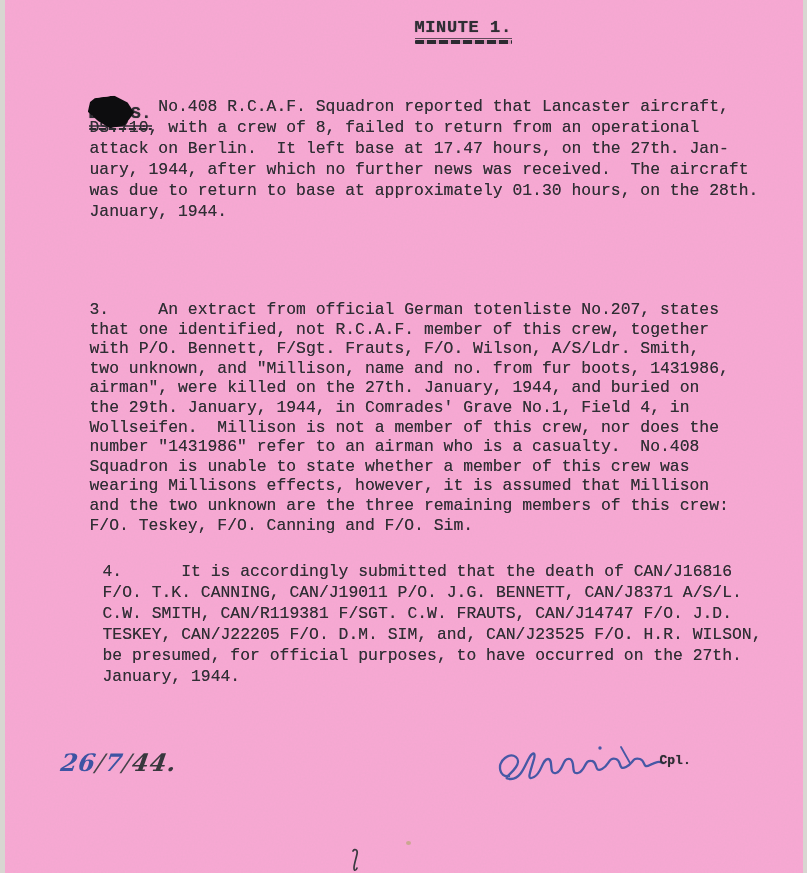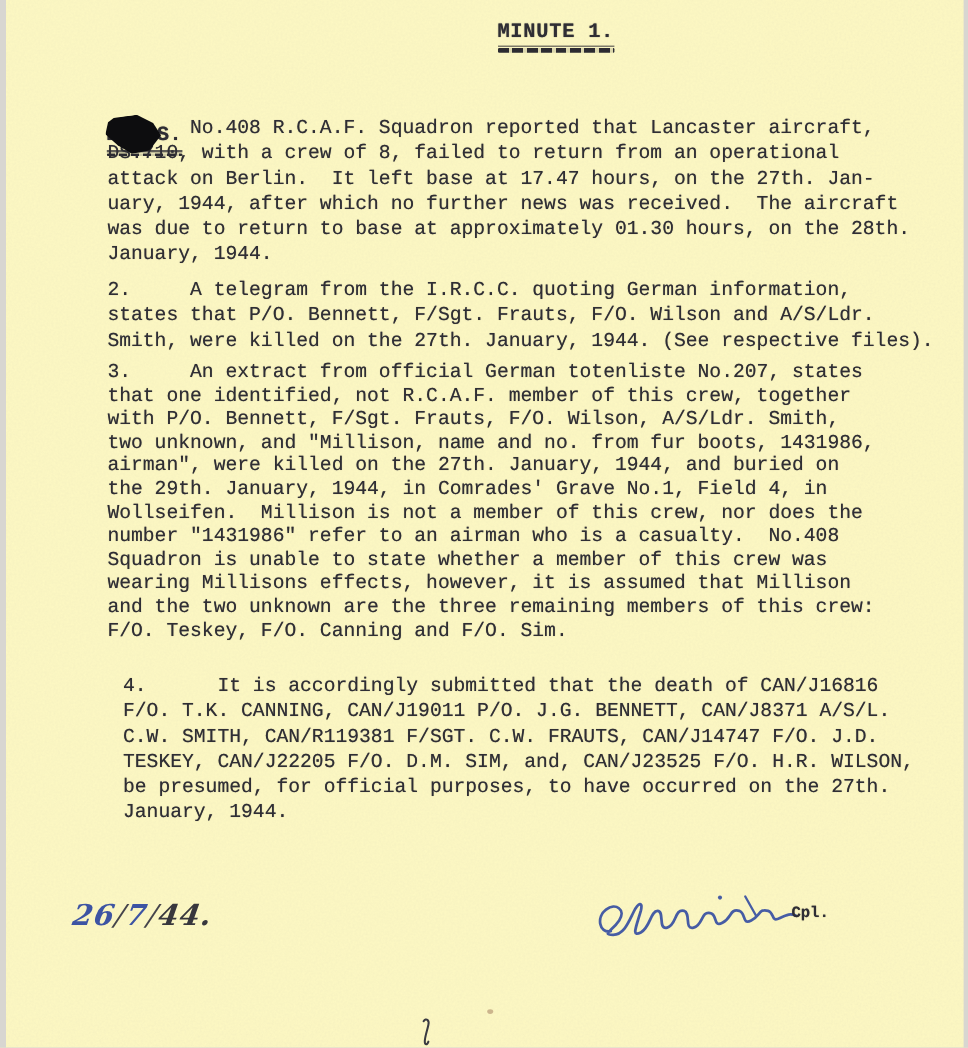--- a/index.html
+++ b/index.html
@@ -1,20 +1,20 @@
 <!DOCTYPE html>
 <html><head>
 <meta charset="utf-8">
 <style>
   html,body { margin:0; padding:0; background:#d8d6d1; }
   .page {
     position:relative;
     width:798px; height:873px;
     margin:0 auto;
-    background:#fef9c3;
+    background:#f9a8d4;
     overflow:hidden;
     font-family:"Liberation Mono","DejaVu Sans Mono",monospace;
     color:#2f2e34;
   }
   .texture { position:absolute; left:0; top:0; pointer-events:none; }
 
   .t {
     position:absolute;
     white-space:pre-wrap;
     font-size:16.4px;
@@ -108,23 +108,20 @@
     <div class="u-solid"></div>
     <div class="u-dash"></div>
   </div>
 
   <div class="t p1">1.     No.408 R.C.A.F. Squadron reported that Lancaster aircraft,
 DS.710, with a crew of 8, failed to return from an operational
 attack on Berlin.  It left base at 17.47 hours, on the 27th. Jan-
 uary, 1944, after which no further news was received.  The aircraft
 was due to return to base at approximately 01.30 hours, on the 28th.
 January, 1944.</div>
-  <div class="t p2">2.     A telegram from the I.R.C.C. quoting German information,
-states that P/O. Bennett, F/Sgt. Frauts, F/O. Wilson and A/S/Ldr.
-Smith, were killed on the 27th. January, 1944. (See respective files).</div>
   <div class="t p3 tight">3.     An extract from official German totenliste No.207, states
 that one identified, not R.C.A.F. member of this crew, together
 with P/O. Bennett, F/Sgt. Frauts, F/O. Wilson, A/S/Ldr. Smith,
 two unknown, and "Millison, name and no. from fur boots, 1431986,
 airman", were killed on the 27th. January, 1944, and buried on
 the 29th. January, 1944, in Comrades' Grave No.1, Field 4, in
 Wollseifen.  Millison is not a member of this crew, nor does the
 number "1431986" refer to an airman who is a casualty.  No.408
 Squadron is unable to state whether a member of this crew was
 wearing Millisons effects, however, it is assumed that Millison

